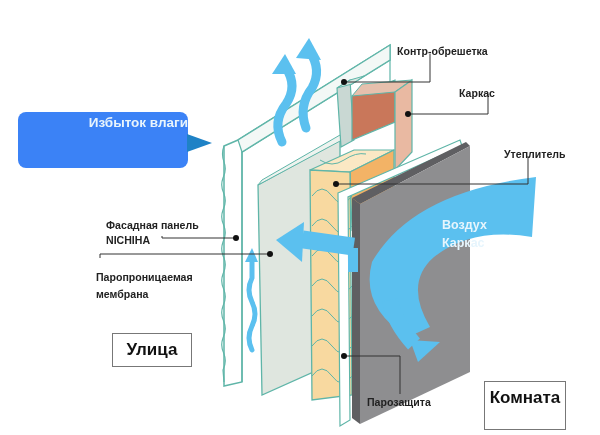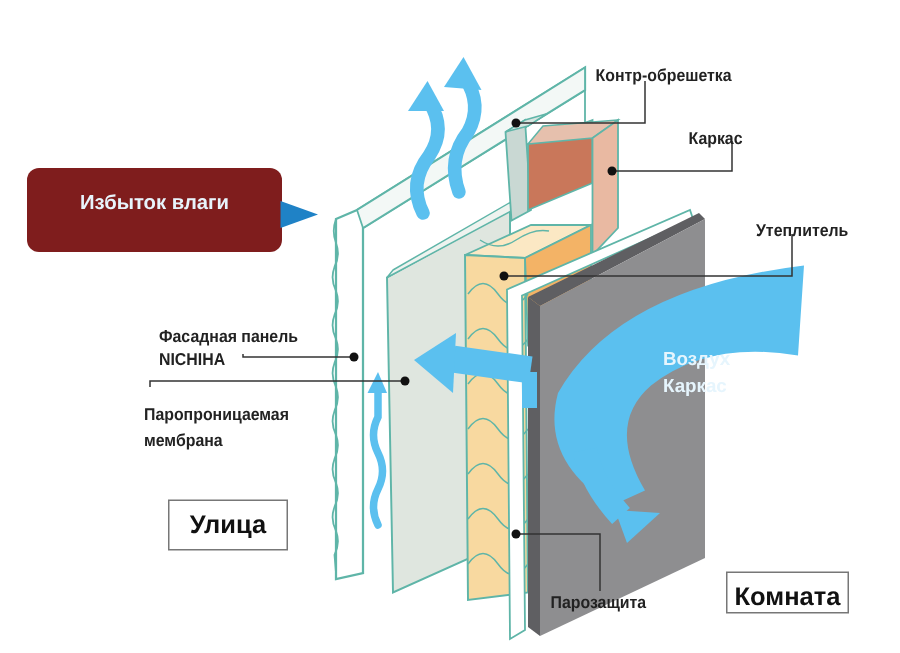--- a/index.html
+++ b/index.html
@@ -3,31 +3,31 @@
 <meta charset="utf-8">
 <style>
   html, body { margin: 0; padding: 0; background: #ffffff; }
   body { width: 600px; height: 435px; position: relative; overflow: hidden;
          font-family: "Liberation Sans", sans-serif; }
   #diagram { position: absolute; left: 0; top: 0; width: 600px; height: 435px; }
   .lbl { position: absolute; font-family: "Liberation Sans", sans-serif; font-weight: bold;
          font-size: 11.5px; color: #222; white-space: nowrap; line-height: 15px;
          transform: scaleX(0.92); transform-origin: left top; }
   .callout { position: absolute; left: 18px; top: 112px; width: 170px; height: 56px;
-             background: #7f1d1d; border-radius: 8px; color: #e8f4fc; font-weight: bold;
-             font-size: 13.5px; line-height: 18px; text-align: center; padding-top: 14px;
+             background: #3b82f6; border-radius: 8px; color: #e8f4fc; font-weight: bold;
+             font-size: 13.5px; line-height: 18px; text-align: right; padding-top: 2px;
              box-sizing: border-box; font-family: "Liberation Sans", sans-serif; }
   .callout::after { content: ""; position: absolute; right: -24px; top: 22px;
                     border-top: 9px solid transparent; border-bottom: 9px solid transparent;
                     border-left: 25px solid #1f82c6; }
   .callout span { display: block; }
   .zone { position: absolute; border: 1.5px solid #777; background: #fff;
           font-weight: bold; font-size: 17px; color: #111; text-align: center;
           font-family: Liberation Sans, sans-serif; box-sizing: border-box; }
-  .vapor-text { position: absolute; left: 442px; top: 230px; color: #e6f5fd; font-weight: bold;
+  .vapor-text { position: absolute; left: 442px; top: 216px; color: #e6f5fd; font-weight: bold;
                 font-size: 12.5px; line-height: 18px; font-family: "Liberation Sans", sans-serif; }
   .vapor-text span { display: block; }
 </style>
 </head>
 <body>
 
 <svg id="diagram" viewBox="0 0 600 435" xmlns="http://www.w3.org/2000/svg">
 
   <g>
     <polygon points="224,146 238,140 390,45 390,60 242,152 242,382 224,386" fill="#ffffff" stroke="#5fb5a8" stroke-width="1.5"></polygon>
@@ -131,13 +131,13 @@
 <div class="lbl" style="left:96px; top:270px;">Паропроницаемая</div>
 <div class="lbl" style="left:96px; top:287px;">мембрана</div>
 <div class="lbl" style="left:367px; top:395px;">Парозащита</div>
 
 <div class="vapor-text">
   <span>Воздух</span>
   <span>Каркас</span>
 </div>
 
 <div class="zone" style="left:112px; top:333px; width:80px; height:34px; line-height:31px;">Улица</div>
-<div class="zone" style="left:484px; top:381px; width:82px; height:28px; line-height:31px;">Комната</div>
+<div class="zone" style="left:484px; top:381px; width:82px; height:49px; line-height:31px;">Комната</div>
 
 </body></html>

